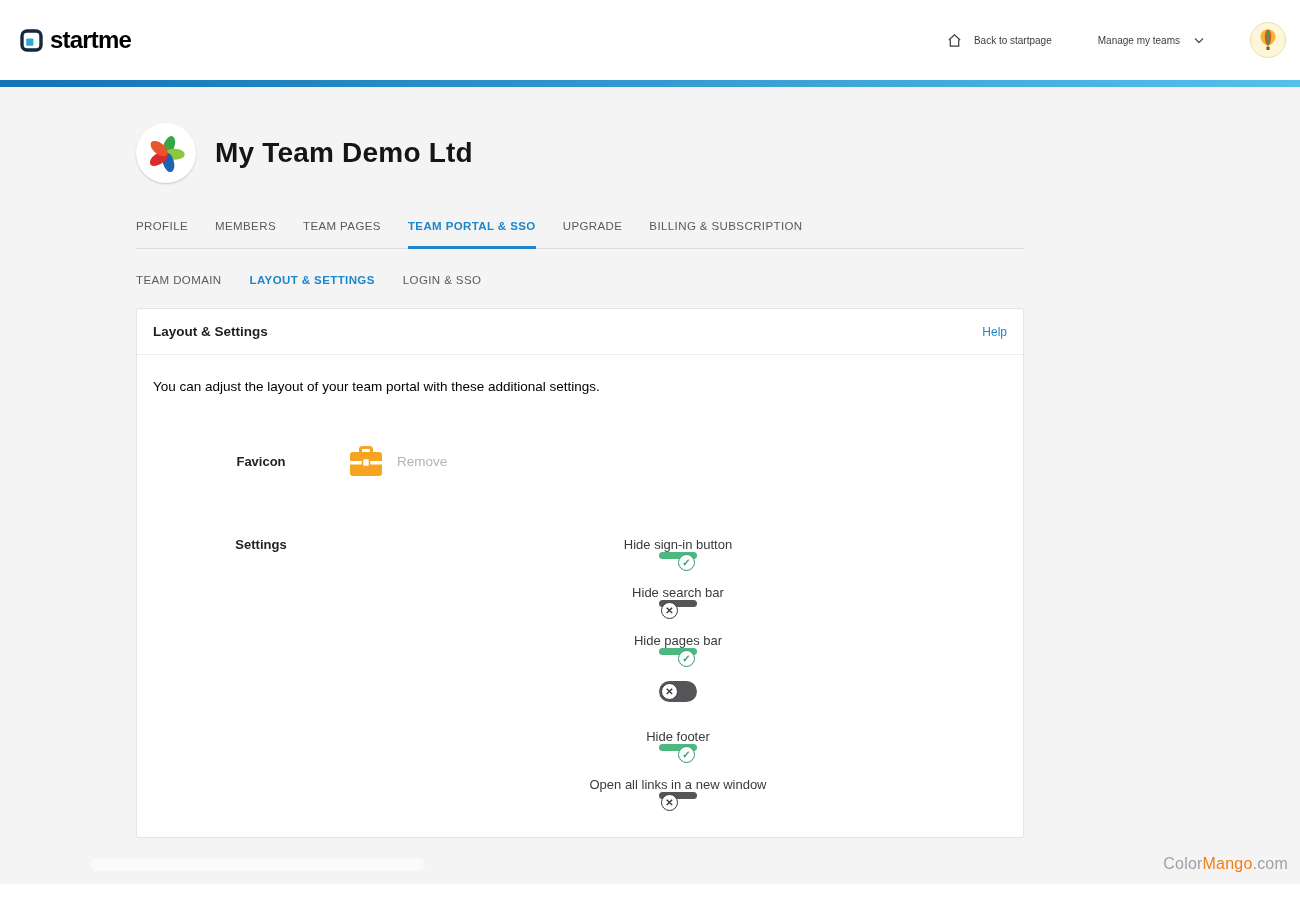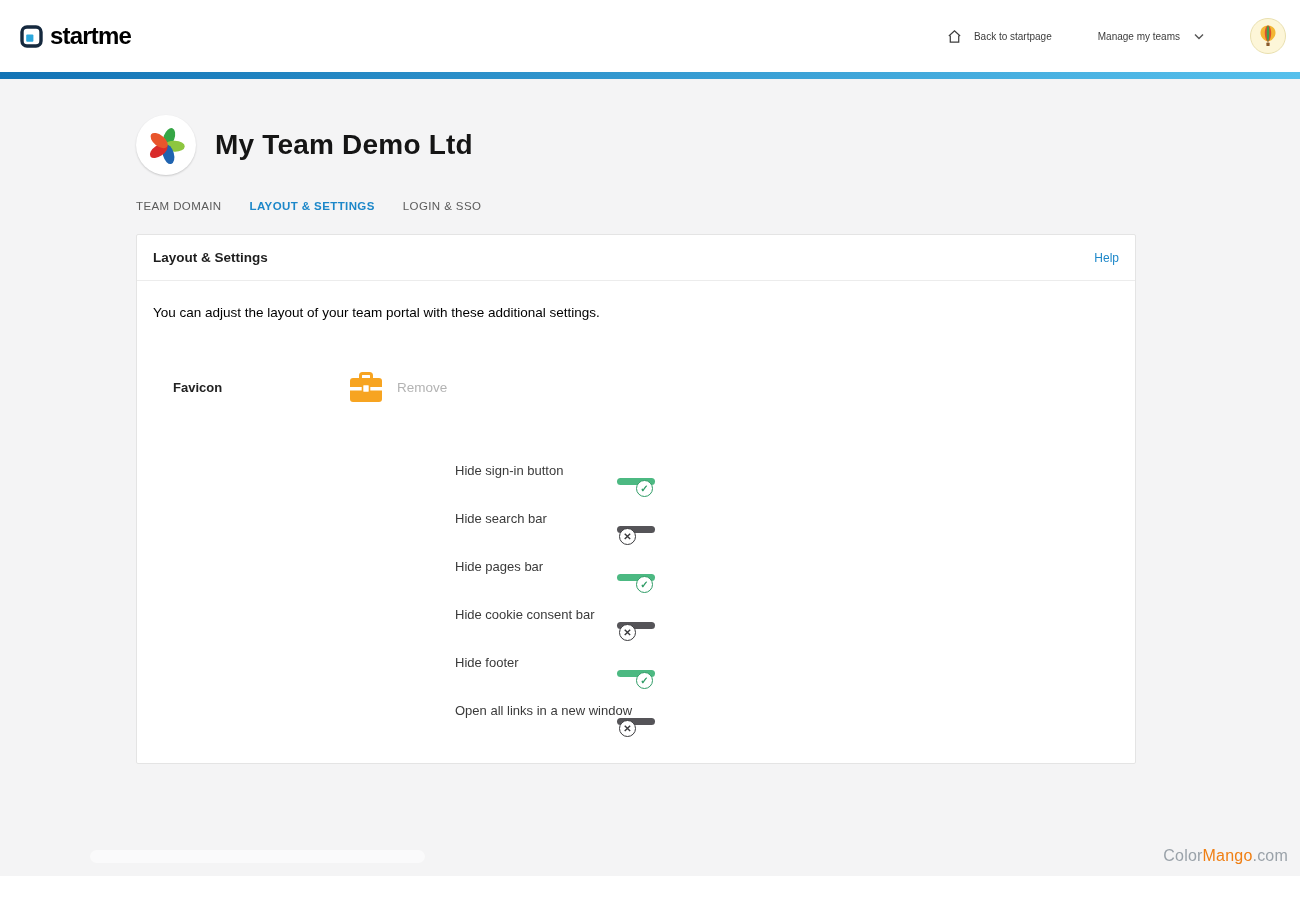--- a/index.html
+++ b/index.html
@@ -6,21 +6,21 @@
   html, body { width: 1300px; height: 900px; }
   body {
     font-family: "Liberation Sans", sans-serif;
     background: #ffffff;
     color: #333;
     overflow: hidden;
   }
 
   
   .topbar {
-    height: 72px;
+    height: 80px;
     background: #fff;
     display: flex;
     align-items: center;
     justify-content: space-between;
     padding: 0 14px 0 20px;
   }
   .logo { display: flex; align-items: center; gap: 7px; cursor: pointer; }
   .logo-text {
     font-size: 24px; font-weight: bold; color: #000; letter-spacing: -0.8px;
   }
@@ -42,21 +42,21 @@
     height: 7px;
     background: linear-gradient(to right, #1273b5, #56c0ec);
   }
 
   
   .content {
     background: #f4f4f5;
     height: 797px;
     position: relative;
   }
-  .container { width: 1000px; margin-left: 136px; }
+  .container { width: 888px; margin-left: 136px; }
 
   .team-header { display: flex; align-items: center; gap: 19px; padding-top: 36px; }
   .team-avatar {
     width: 60px; height: 60px; border-radius: 50%;
     background: #fff; box-shadow: 0 1px 2px rgba(0,0,0,0.18);
     display: flex; align-items: center; justify-content: center;
   }
   .team-title { font-size: 28px; font-weight: bold; color: #151515; letter-spacing: 0.2px; }
 
   
@@ -89,21 +89,21 @@
   .card-header {
     display: flex; align-items: center; justify-content: space-between;
     padding: 15px 16px; border-bottom: 1px solid #ececec;
   }
   .card-title { font-size: 13.5px; font-weight: bold; color: #1e1e1e; }
   .help-link { font-size: 12px; color: #1c87c9; text-decoration: none; cursor: pointer; }
 
   .card-body { padding: 24px 16px 38px; }
   .description { font-size: 13.5px; color: #000000; }
 
-  .row { display: flex; margin-top: 60px; }
+  .row { display: flex; margin-top: 60px; text-align: center; }
   .row-label {
     width: 176px; margin-left: 20px; flex-shrink: 0;
     font-size: 13px; font-weight: bold; color: #222;
   }
   .row-content { flex: 1; }
 
   .favicon-inner { display: flex; align-items: center; gap: 14px; margin-top: -8px; }
   .remove-link { font-size: 13.5px; color: #b3b3b3; text-decoration: none; cursor: pointer; }
 
   .toggle-row { display: flex; align-items: center; height: 22px; margin-bottom: 26px; flex-direction: column; }
@@ -204,20 +204,28 @@
               </g>
             <g transform="rotate(308)">
                 <ellipse cx="0" cy="-9.5" rx="6" ry="11" fill="#e8552c"></ellipse>
               </g>
           </g>
         </svg>
       </div>
       <h1 class="team-title">My Team Demo Ltd</h1>
     </div>
 
+    <nav class="tabs" id="tabs">
+        <a class="tab">PROFILE</a>
+        <a class="tab">MEMBERS</a>
+        <a class="tab">TEAM PAGES</a>
+        <a class="tab active">TEAM PORTAL &amp; SSO</a>
+        <a class="tab">UPGRADE</a>
+        <a class="tab">BILLING &amp; SUBSCRIPTION</a>
+      </nav>
     <nav class="subtabs" id="subtabs">
         <a class="subtab">TEAM DOMAIN</a>
         <a class="subtab active">LAYOUT &amp; SETTINGS</a>
         <a class="subtab">LOGIN &amp; SSO</a>
       </nav>
 
     <section class="card">
       <div class="card-header">
         <span class="card-title">Layout &amp; Settings</span>
         <a class="help-link">Help</a>
@@ -236,41 +244,41 @@
                   <rect x="1" y="15" width="32" height="3.5" fill="#ffffff"></rect>
                   <rect x="13.5" y="12.5" width="7" height="8" rx="1.2" fill="#ffffff" stroke="#f7a421" stroke-width="1.6"></rect>
                 </svg>
               </span>
               <a class="remove-link">Remove</a>
             </div>
           </div>
         </div>
 
         <div class="row">
+          <div class="row-label">Settings</div>
           <div class="row-content" id="toggles">
               <div class="toggle-row">
                 <span class="toggle-label">Hide sign-in button</span>
                 <span class="toggle on">
                   <span class="knob">✓</span>
                 </span>
               </div>
               <div class="toggle-row">
                 <span class="toggle-label">Hide search bar</span>
                 <span class="toggle off">
                   <span class="knob">✕</span>
                 </span>
               </div>
               <div class="toggle-row">
                 <span class="toggle-label">Hide pages bar</span>
                 <span class="toggle on">
                   <span class="knob">✓</span>
                 </span>
               </div>
               <div class="toggle-row">
-                <span class="toggle-label">Hide cookie consent bar</span>
                 <span class="toggle off">
                   <span class="knob">✕</span>
                 </span>
               </div>
               <div class="toggle-row">
                 <span class="toggle-label">Hide footer</span>
                 <span class="toggle on">
                   <span class="knob">✓</span>
                 </span>
               </div>

